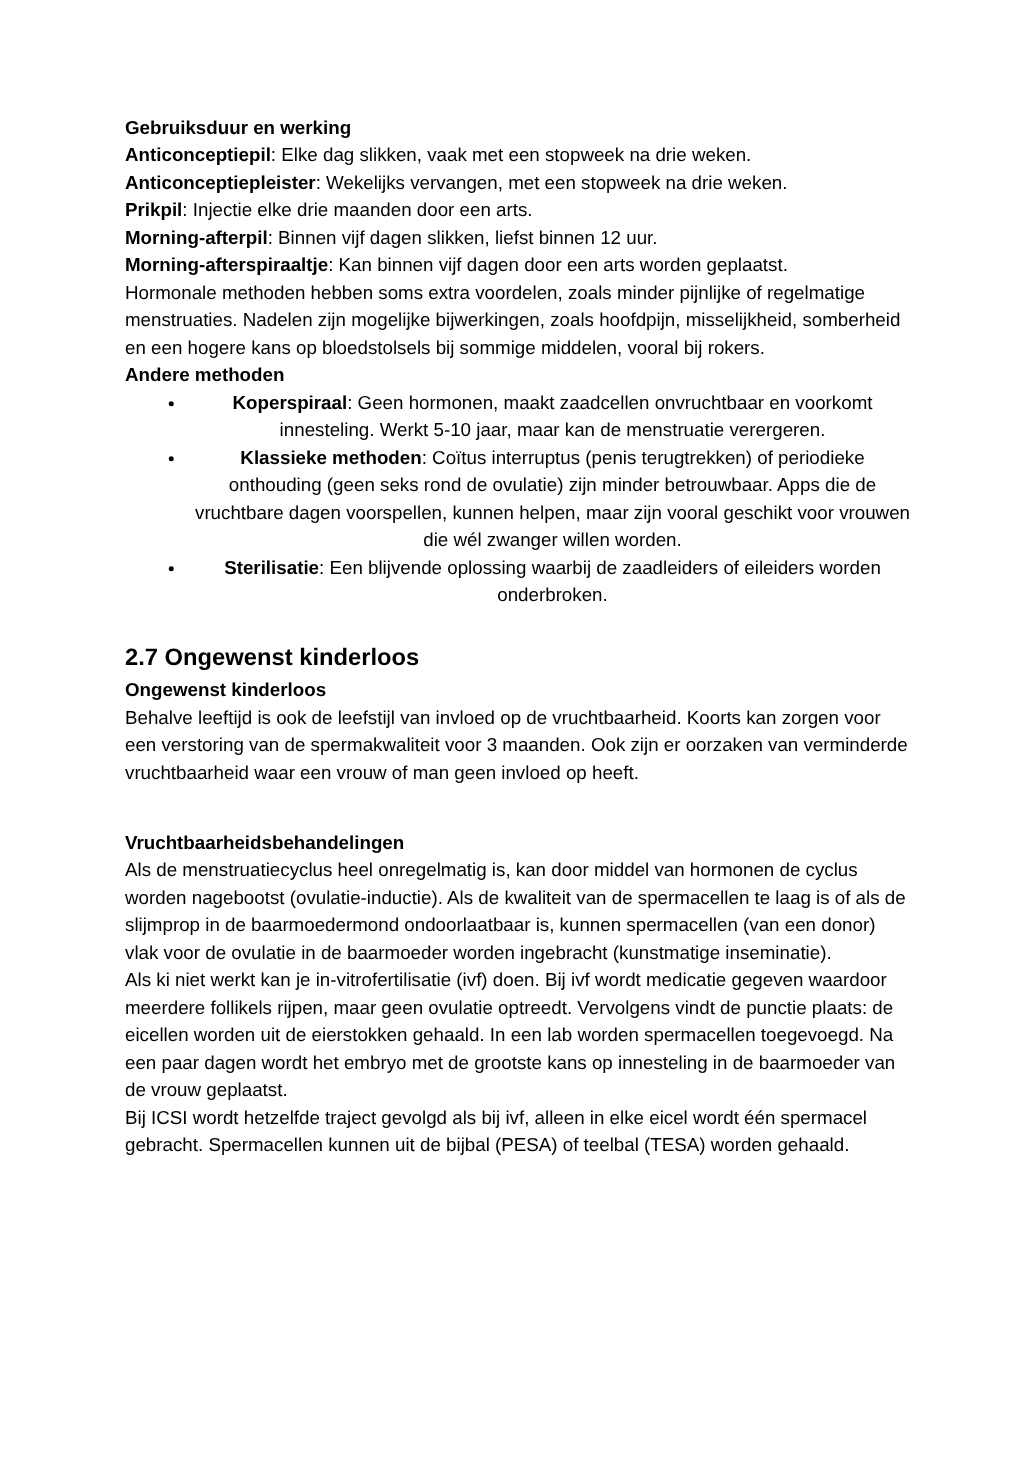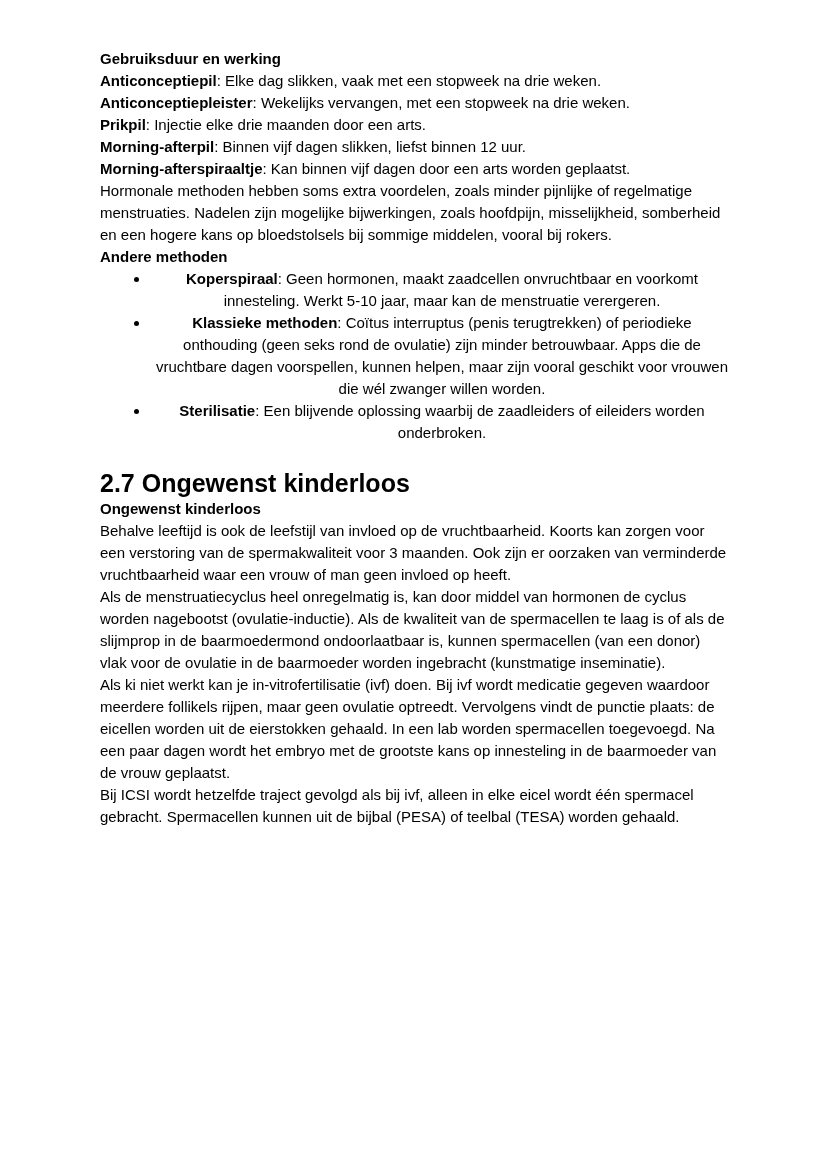--- a/index.html
+++ b/index.html
@@ -6,33 +6,33 @@
   html, body { margin: 0; padding: 0; background: #ffffff; }
   .page {
     position: relative;
     width: 828px;
     height: 1169px;
     background: #ffffff;
     color: #000000;
     font-family: "Liberation Sans", sans-serif;
     font-size: 15px;
     line-height: 22px;
-    padding: 48px 98px 40px 100px;
+    padding: 92px 98px 40px 100px;
     overflow: hidden;
   }
   p { margin: 0; }
   .bold-head {
     margin: 0;
     font-size: 15px;
     line-height: 22px;
     font-weight: bold;
   }
   .section-head {
     margin: 26px 0 2px 0;
-    font-size: 25px;
+    font-size: 19px;
     line-height: 26px;
     font-weight: bold;
   }
   .spaced-head { margin-top: 34px; }
   .term { font-weight: bold; }
   ul.bullet-list {
     margin: 0;
     padding: 0 0 0 50px;
     list-style: disc outside;
     text-align: center;
@@ -59,17 +59,18 @@
   <ul class="bullet-list">
     <li><span class="term">Koperspiraal</span><span>: Geen hormonen, maakt zaadcellen onvruchtbaar en voorkomt innesteling. Werkt 5-10 jaar, maar kan de menstruatie verergeren.</span></li>
     <li><span class="term">Klassieke methoden</span><span>: Coïtus interruptus (penis terugtrekken) of periodieke onthouding (geen seks rond de ovulatie) zijn minder betrouwbaar. Apps die de vruchtbare dagen voorspellen, kunnen helpen, maar zijn vooral geschikt voor vrouwen die wél zwanger willen worden.</span></li>
     <li><span class="term">Sterilisatie</span><span>: Een blijvende oplossing waarbij de zaadleiders of eileiders worden onderbroken.</span></li>
   </ul>
 
   <p class="section-head">2.7 Ongewenst kinderloos</p>
   <p class="bold-head">Ongewenst kinderloos</p>
   <p>Behalve leeftijd is ook de leefstijl van invloed op de vruchtbaarheid. Koorts kan zorgen voor een verstoring van de spermakwaliteit voor 3 maanden. Ook zijn er oorzaken van verminderde vruchtbaarheid waar een vrouw of man geen invloed op heeft.</p>
 
+  <p class="bold-head spaced-head">Vruchtbaarheidsbehandelingen</p>
   <p>Als de menstruatiecyclus heel onregelmatig is, kan door middel van hormonen de cyclus worden nagebootst (ovulatie-inductie). Als de kwaliteit van de spermacellen te laag is of als de slijmprop in de baarmoedermond ondoorlaatbaar is, kunnen spermacellen (van een donor) vlak voor de ovulatie in de baarmoeder worden ingebracht (kunstmatige inseminatie).</p>
   <p>Als ki niet werkt kan je in-vitrofertilisatie (ivf) doen. Bij ivf wordt medicatie gegeven waardoor meerdere follikels rijpen, maar geen ovulatie optreedt. Vervolgens vindt de punctie plaats: de eicellen worden uit de eierstokken gehaald. In een lab worden spermacellen toegevoegd. Na een paar dagen wordt het embryo met de grootste kans op innesteling in de baarmoeder van de vrouw geplaatst.</p>
   <p>Bij ICSI wordt hetzelfde traject gevolgd als bij ivf, alleen in elke eicel wordt één spermacel gebracht. Spermacellen kunnen uit de bijbal (PESA) of teelbal (TESA) worden gehaald.</p>
 
 </div>
 
 </body></html>

